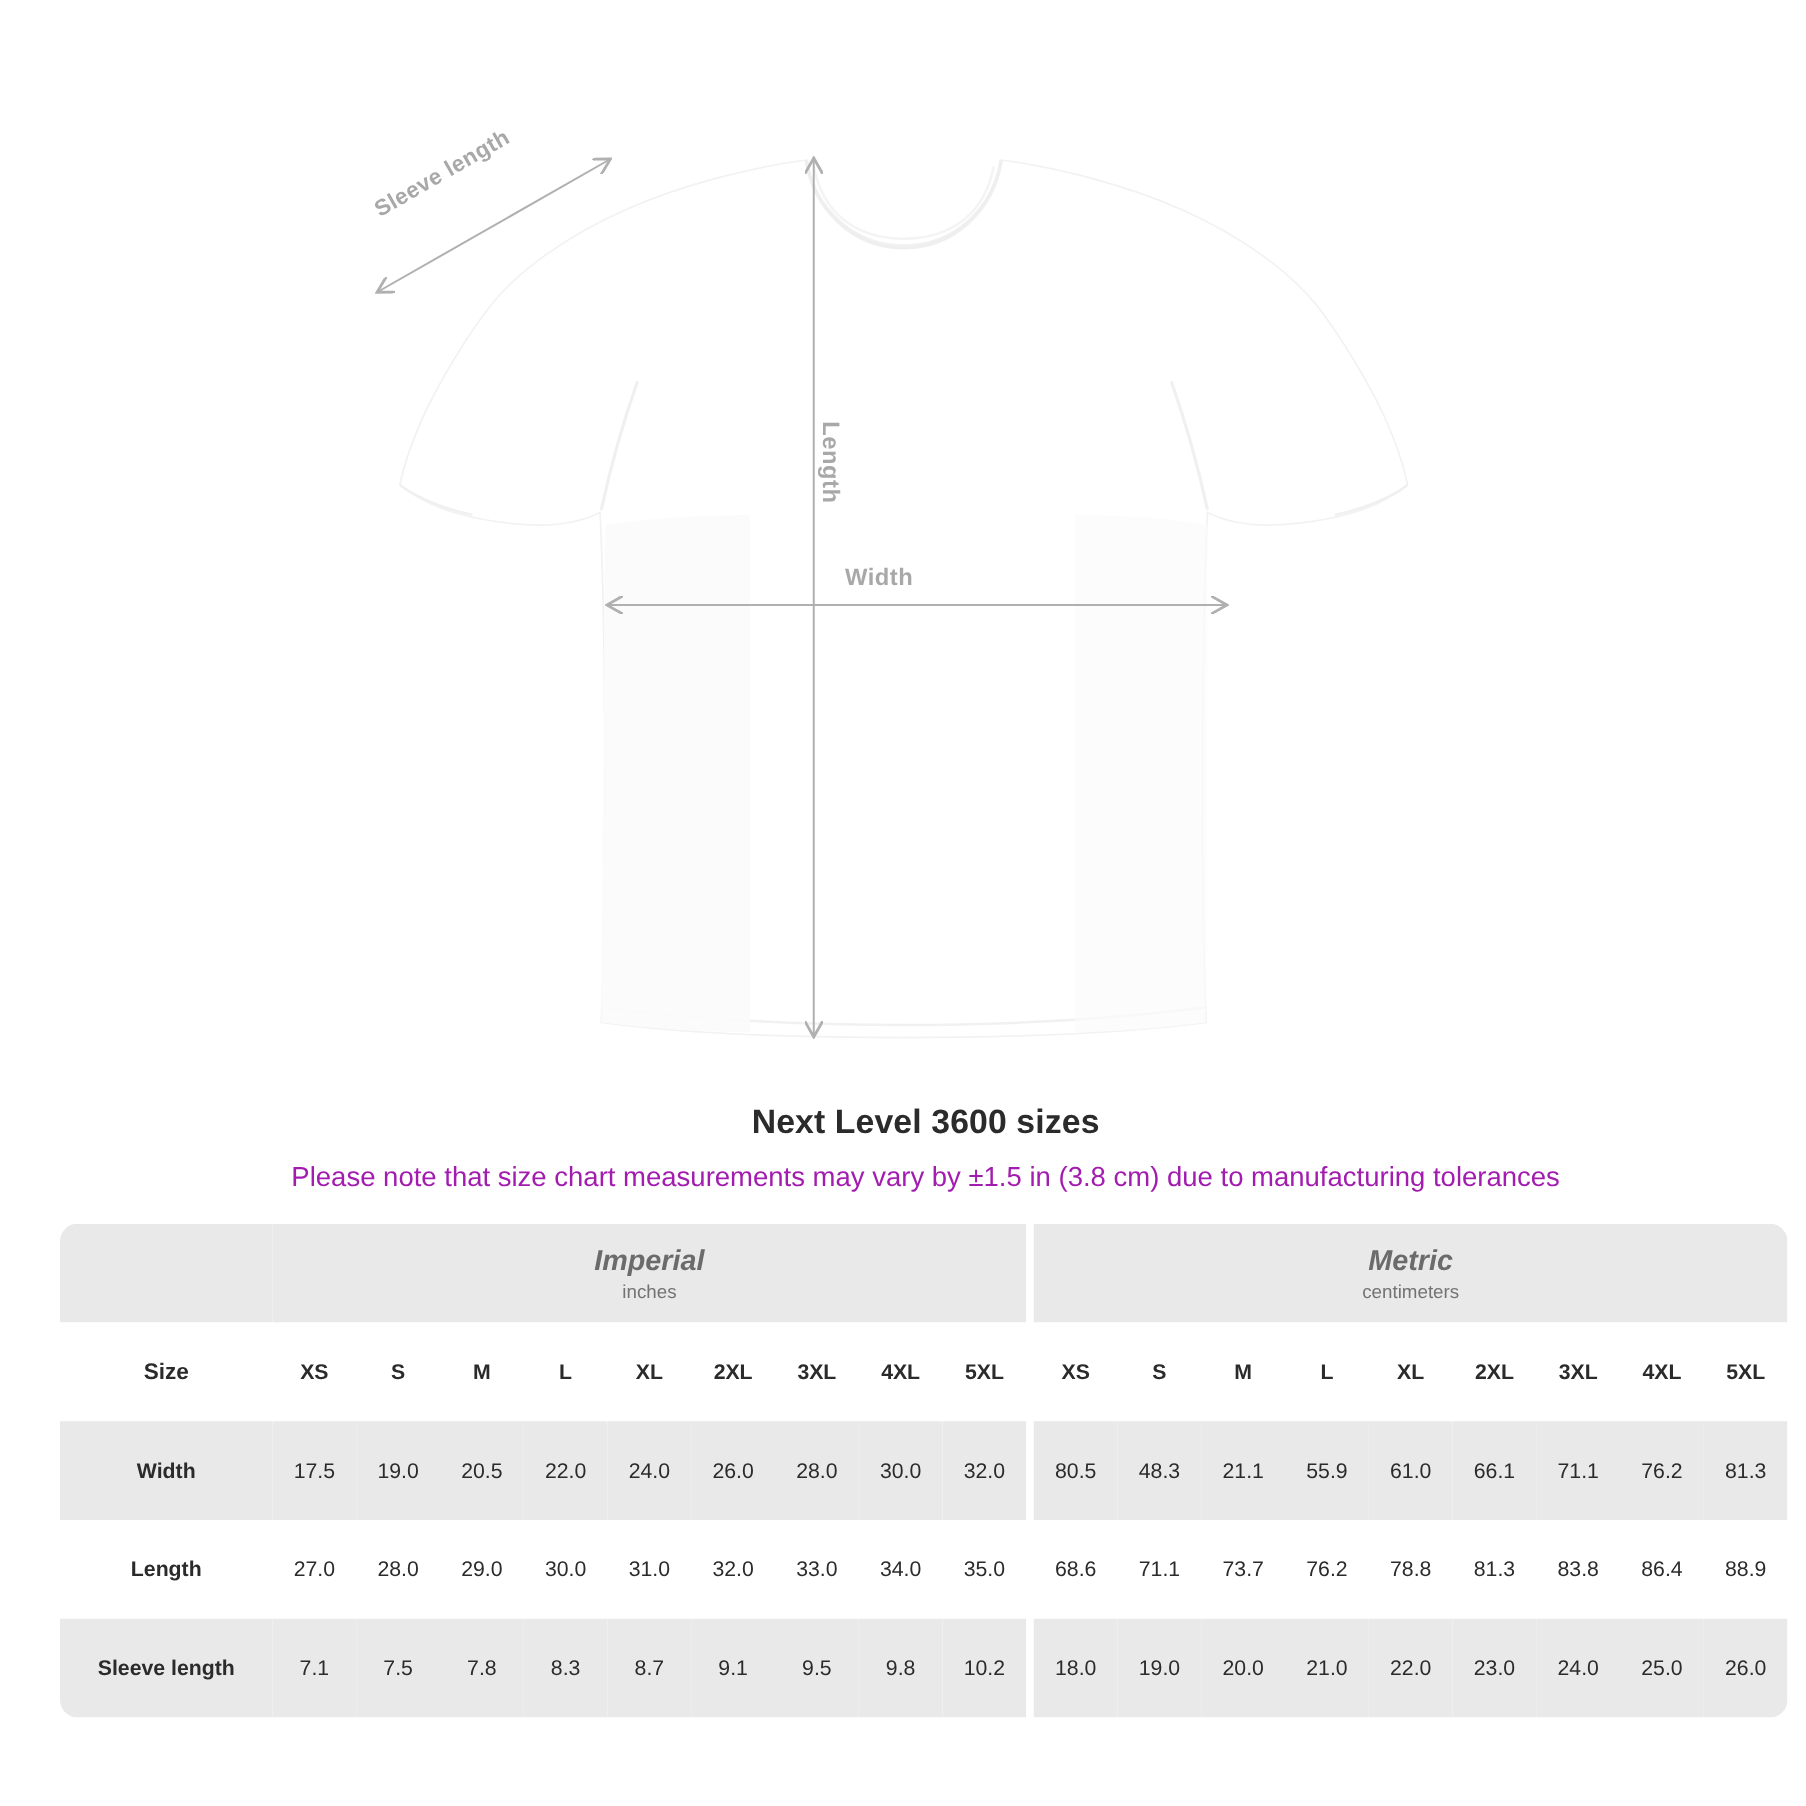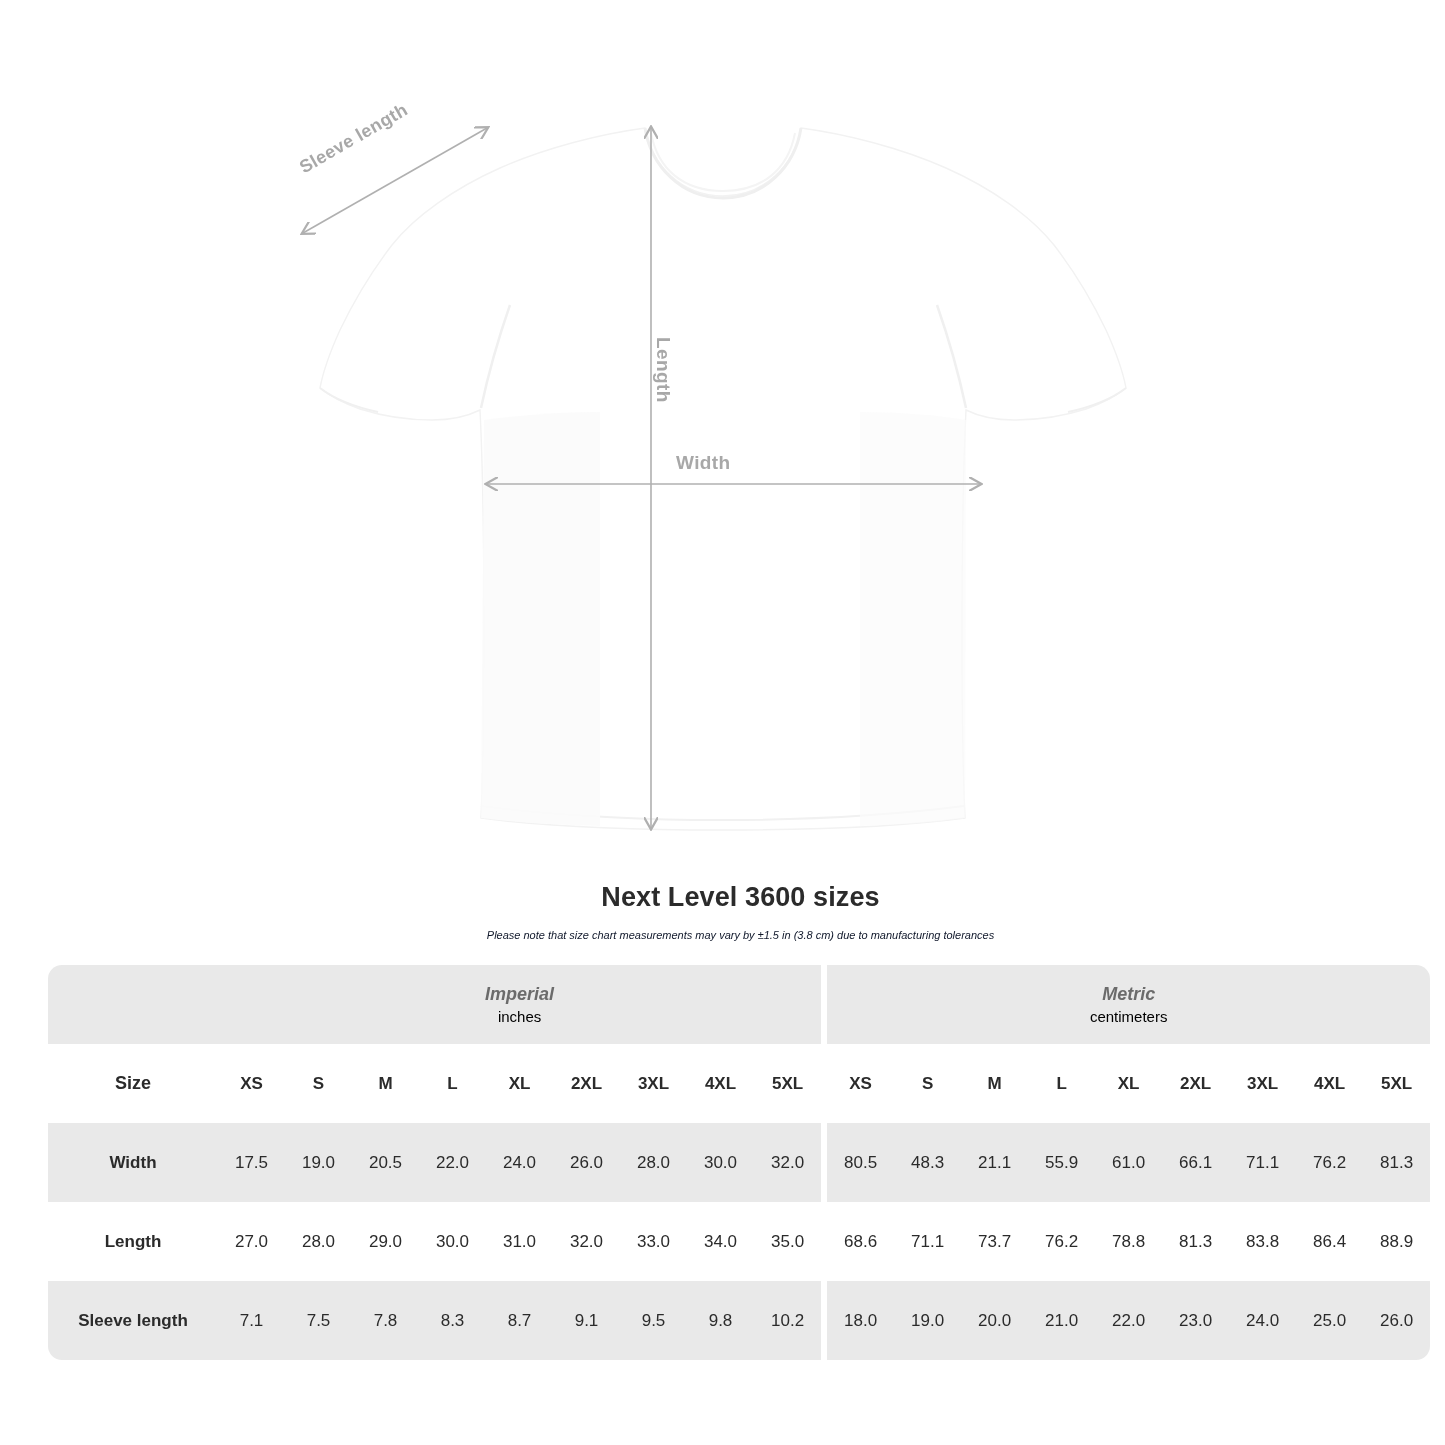--- a/index.html
+++ b/index.html
@@ -70,23 +70,22 @@
     padding-left: 36px;
   }
   .chart-title {
     font-size: 27px;
     font-weight: bold;
     color: #2b2b2b;
     margin: 0;
     letter-spacing: 0.1px;
   }
   .chart-note {
-    font-size: 11px;
-    font-style: italic;
-    color: #0f172a;
+    font-size: 22px;
+    color: #a21caf;
     margin-top: 16px;
   }
 
   
   .table-wrap {
     margin: 24px 48px 0 48px;
   }
   table.size-table {
     border-collapse: collapse;
     width: 1349px;
@@ -102,29 +101,29 @@
     color: #2b2b2b;
     padding: 0;
     height: 79px;
     border: none;
   }
   .unit-header td {
     background: #e9e9e9;
     height: 110px;
   }
   .unit-name {
-    font-size: 18px;
+    font-size: 23px;
     font-style: italic;
     font-weight: bold;
     color: #6b6b6b;
     line-height: 1.15;
   }
   .unit-sub {
     font-size: 15px;
-    color: #000000;
+    color: #737373;
     font-style: normal;
     font-weight: normal;
     margin-top: 4px;
   }
   .row-size td {
     background: #ffffff;
     font-weight: bold;
     font-size: 17px;
   }
   .row-size td.rowlabel {

